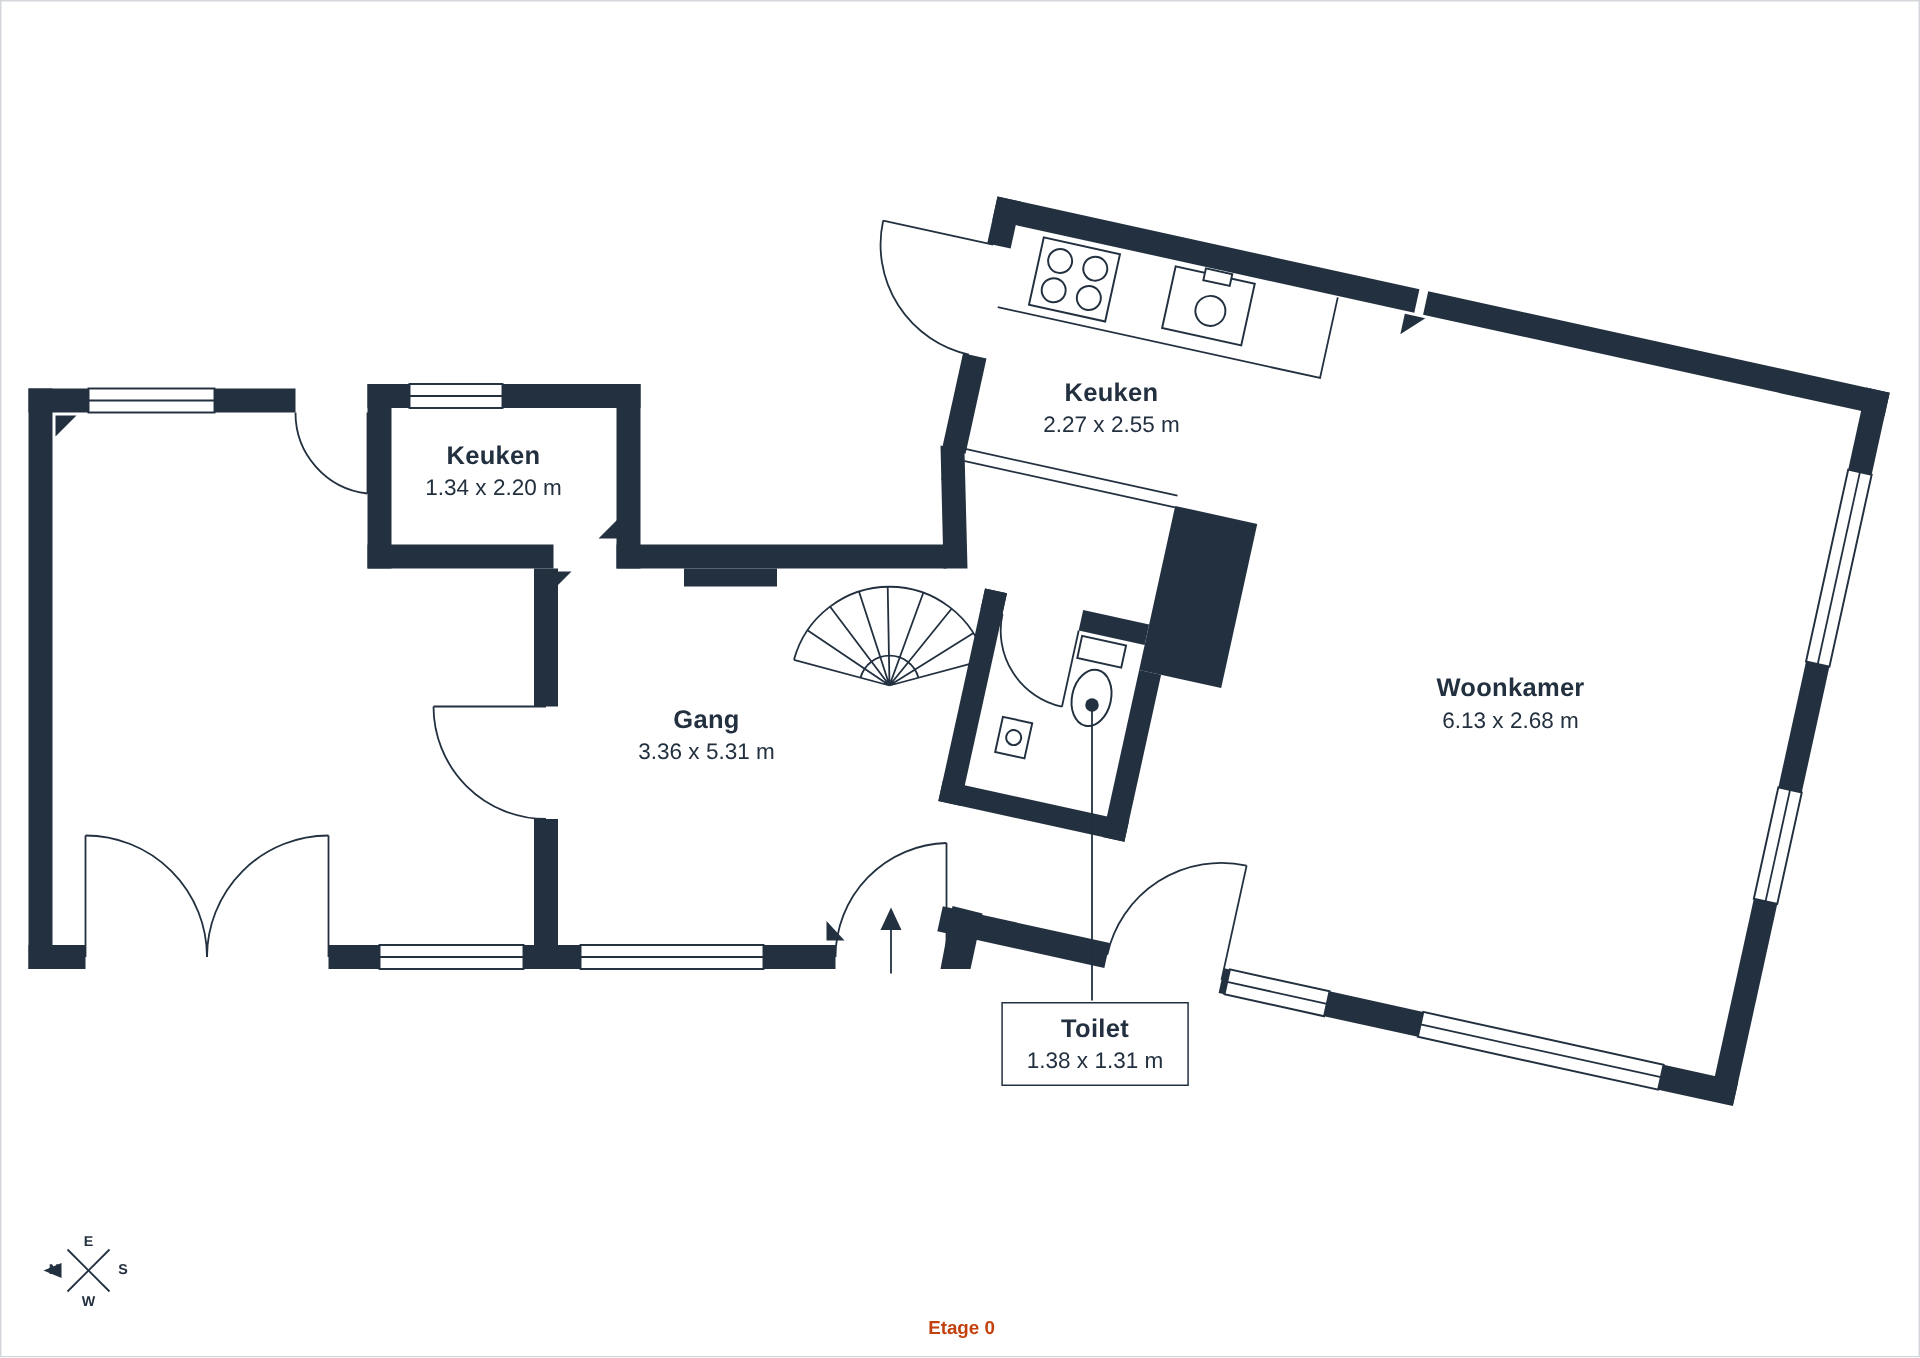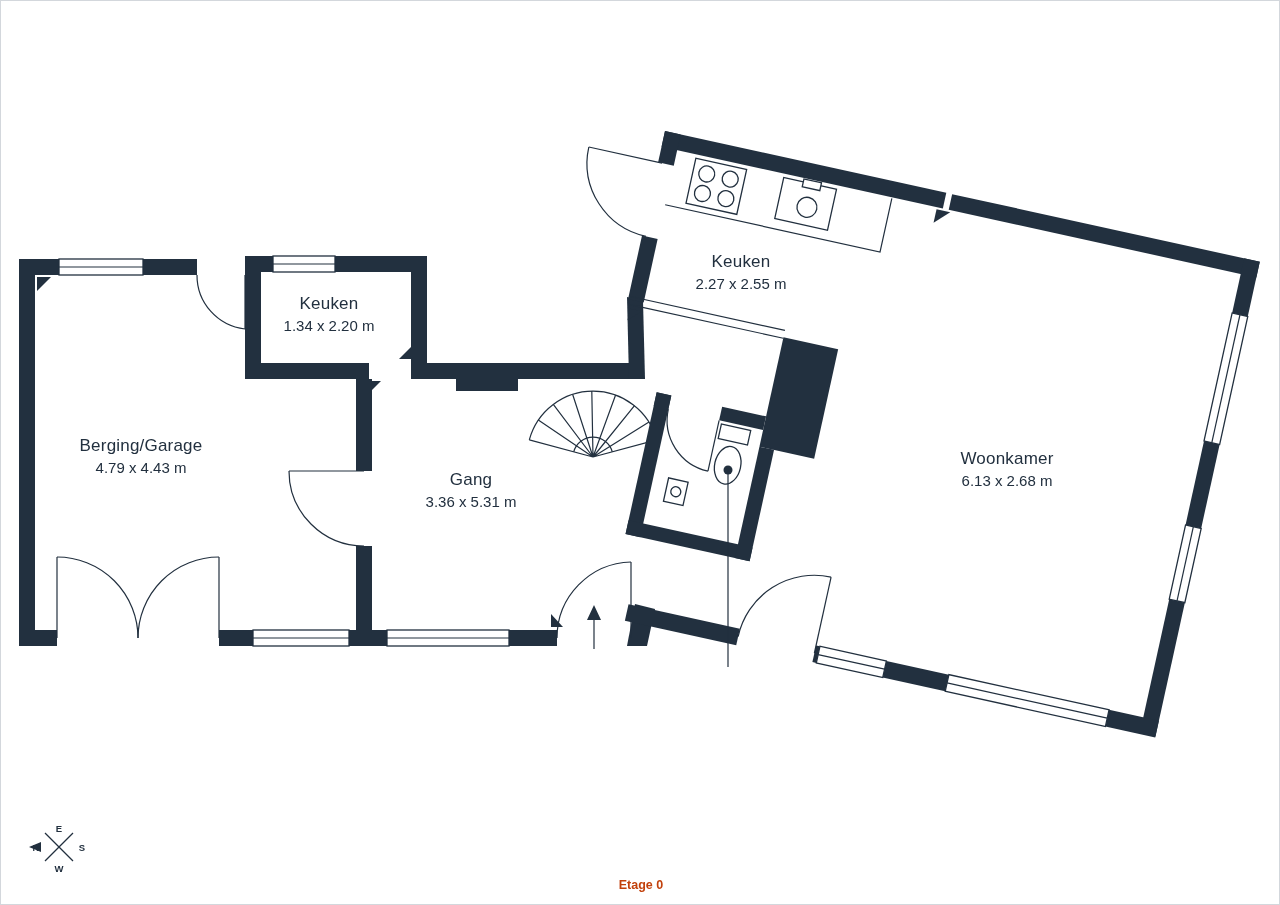--- a/index.html
+++ b/index.html
@@ -5,21 +5,21 @@
   html,body{margin:0;padding:0;background:#fff;}
   .stage{position:relative;width:1280px;height:905px;background:#fff;border:1px solid #d3d7dc;box-sizing:border-box;overflow:hidden;font-family:"Liberation Sans",sans-serif;}
   .plan-svg{position:absolute;left:0;top:0;width:1280px;height:905px;}
   .wall{fill:#22303f;}
   .win{fill:#ffffff;stroke:#22303f;stroke-width:1.3;}
   .thin{stroke:#22303f;stroke-width:1.2;fill:none;}
   .fixture{fill:#ffffff;stroke:#22303f;stroke-width:1.3;}
   .ring{fill:none;stroke:#22303f;stroke-width:1.3;}
   .tri{fill:#22303f;}
   .room-label{position:absolute;transform:translate(-50%,-50%);text-align:center;color:#22303f;white-space:nowrap;z-index:3;}
-  .room-name{font-size:17px;font-weight:400;letter-spacing:.2px;}
+  .room-name{font-size:17px;font-weight:700;letter-spacing:.2px;}
   .room-dims{font-size:15px;font-weight:400;margin-top:3px;}
   .boxed{background:#fff;border:1.5px solid #22303f;padding:7px 16px;}
   .compass-letter{position:absolute;transform:translate(-50%,-50%);font-size:9.5px;font-weight:700;color:#22303f;z-index:3;}
   .floor-label{position:absolute;transform:translate(-50%,-50%);left:640px;top:884px;font-size:12.5px;font-weight:700;color:#c2410c;z-index:3;}
 </style>
 </head>
 <body>
 
 <div class="stage">
 
@@ -201,24 +201,20 @@
       <line class="thin" x1="727" y1="469" x2="727" y2="666"></line>
     </g>
 
     <g>
       <line class="thin" x1="44" y1="832" x2="72" y2="860"></line>
       <line class="thin" x1="72" y1="832" x2="44" y2="860"></line>
       <polygon class="tri" points="28,846 40,841 40,851"></polygon>
     </g>
   </svg>
 
-  <div class="room-label" style="left:140px;top:455px;">
-    <div class="room-name">Berging/Garage</div>
-    <div class="room-dims">4.79 x 4.43 m</div>
-  </div>
 
   <div class="room-label" style="left:328px;top:313px;">
     <div class="room-name">Keuken</div>
     <div class="room-dims">1.34 x 2.20 m</div>
   </div>
 
   <div class="room-label" style="left:470px;top:489px;">
     <div class="room-name">Gang</div>
     <div class="room-dims">3.36 x 5.31 m</div>
   </div>
@@ -226,20 +222,24 @@
   <div class="room-label" style="left:740px;top:271px;">
     <div class="room-name">Keuken</div>
     <div class="room-dims">2.27 x 2.55 m</div>
   </div>
 
   <div class="room-label" style="left:1006px;top:468px;">
     <div class="room-name">Woonkamer</div>
     <div class="room-dims">6.13 x 2.68 m</div>
   </div>
 
+  <div class="room-label boxed" style="left:729px;top:695px;">
+    <div class="room-name">Toilet</div>
+    <div class="room-dims">1.38 x 1.31 m</div>
+  </div>
 
   <span class="compass-letter" style="left:58px;top:827px;">E</span>
   <span class="compass-letter" style="left:35px;top:846px;">N</span>
   <span class="compass-letter" style="left:81px;top:846px;">S</span>
   <span class="compass-letter" style="left:58px;top:867px;">W</span>
 
   <div class="floor-label">Etage 0</div>
 
 </div>
 

